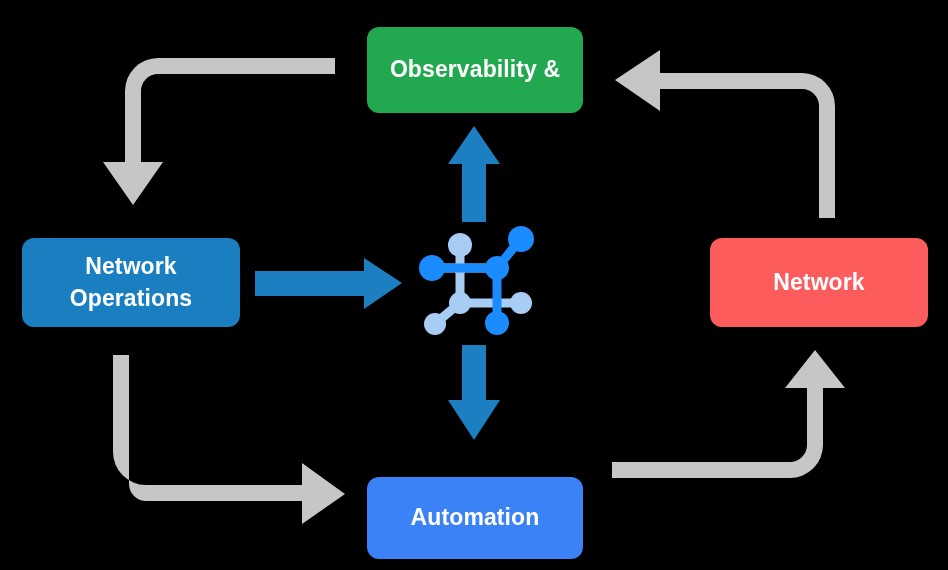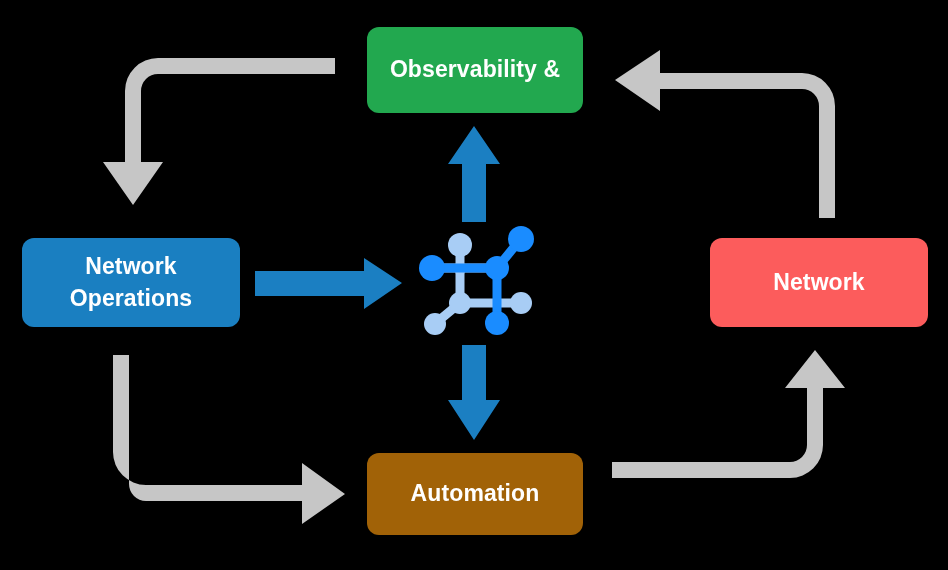--- a/index.html
+++ b/index.html
@@ -72,19 +72,19 @@
       <span>Operations</span>
     </div>
   </div>
 
   <div class="node-box" id="box-infrastructure" style="background:#fc5c5c;">
     <div>
       <span>Network</span>
     </div>
   </div>
 
-  <div class="node-box" id="box-automation" style="background:#a16207;">
+  <div class="node-box" id="box-automation" style="background:#3b82f6;margin-top:24px;">
     <div>
       <span>Automation</span>
     </div>
   </div>
 
 </div>
 
 </body></html>

